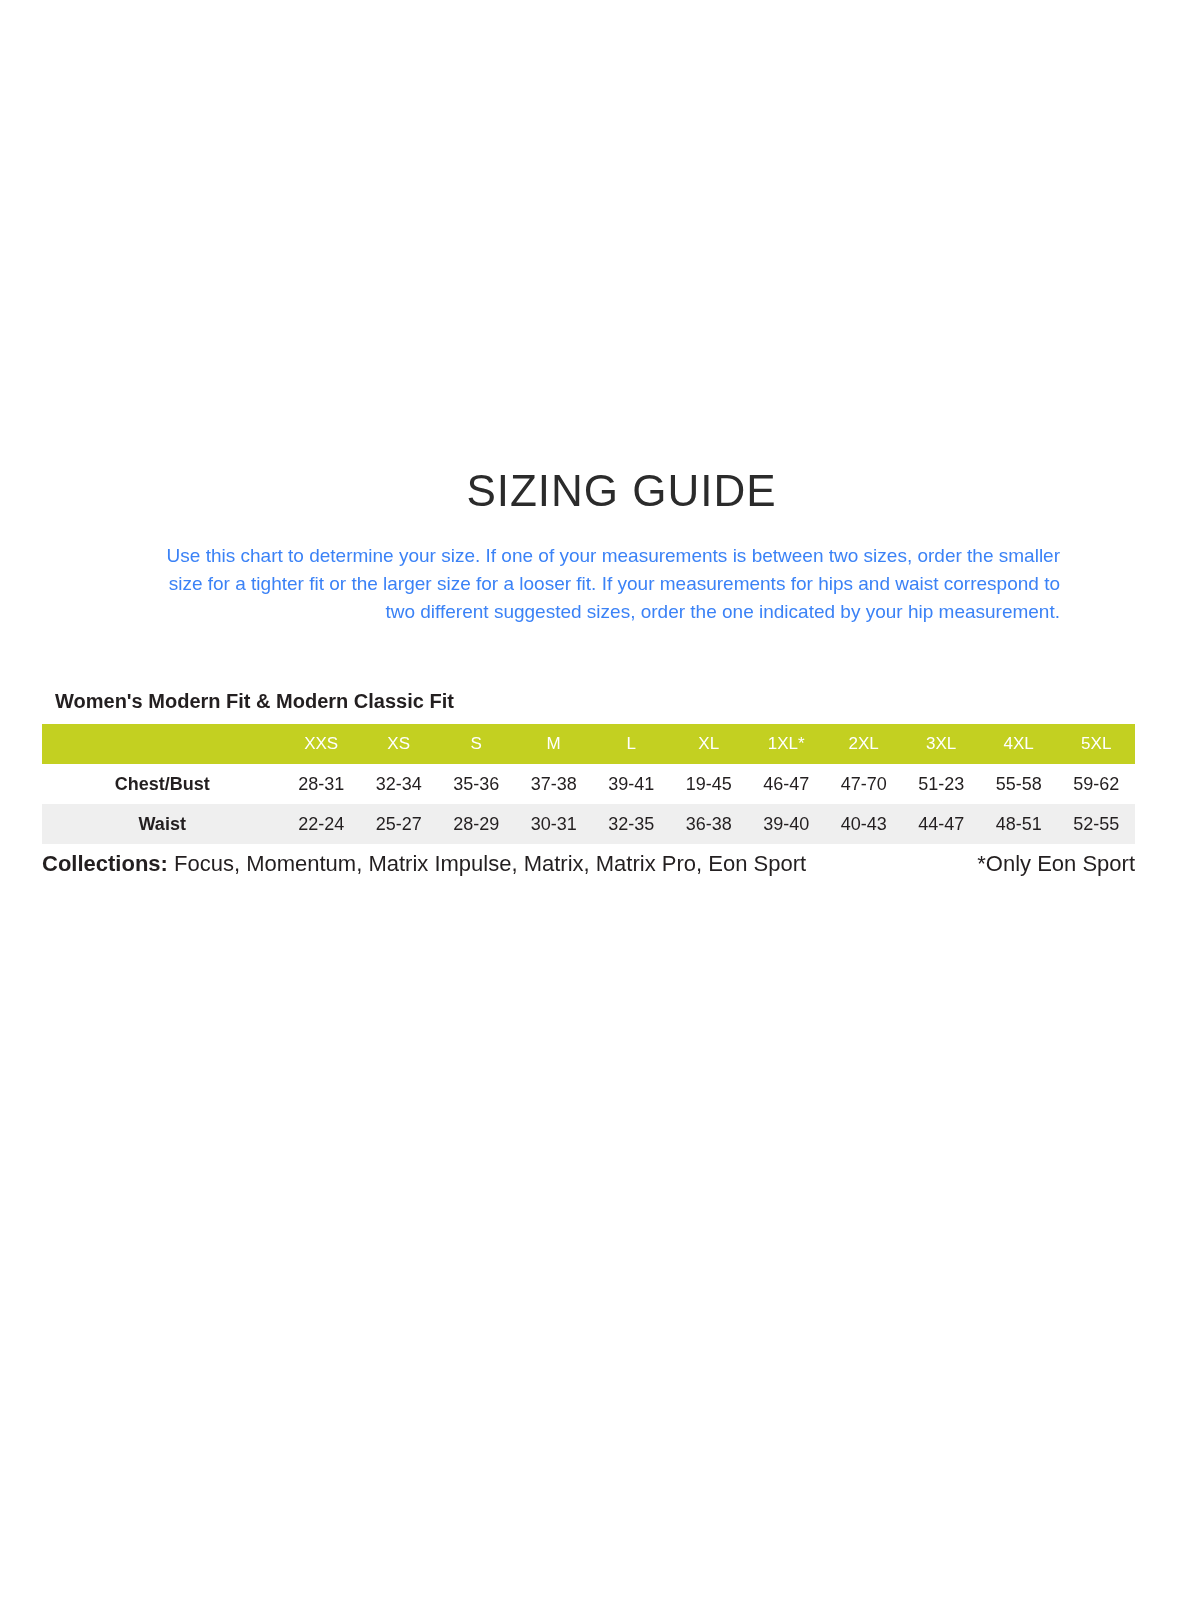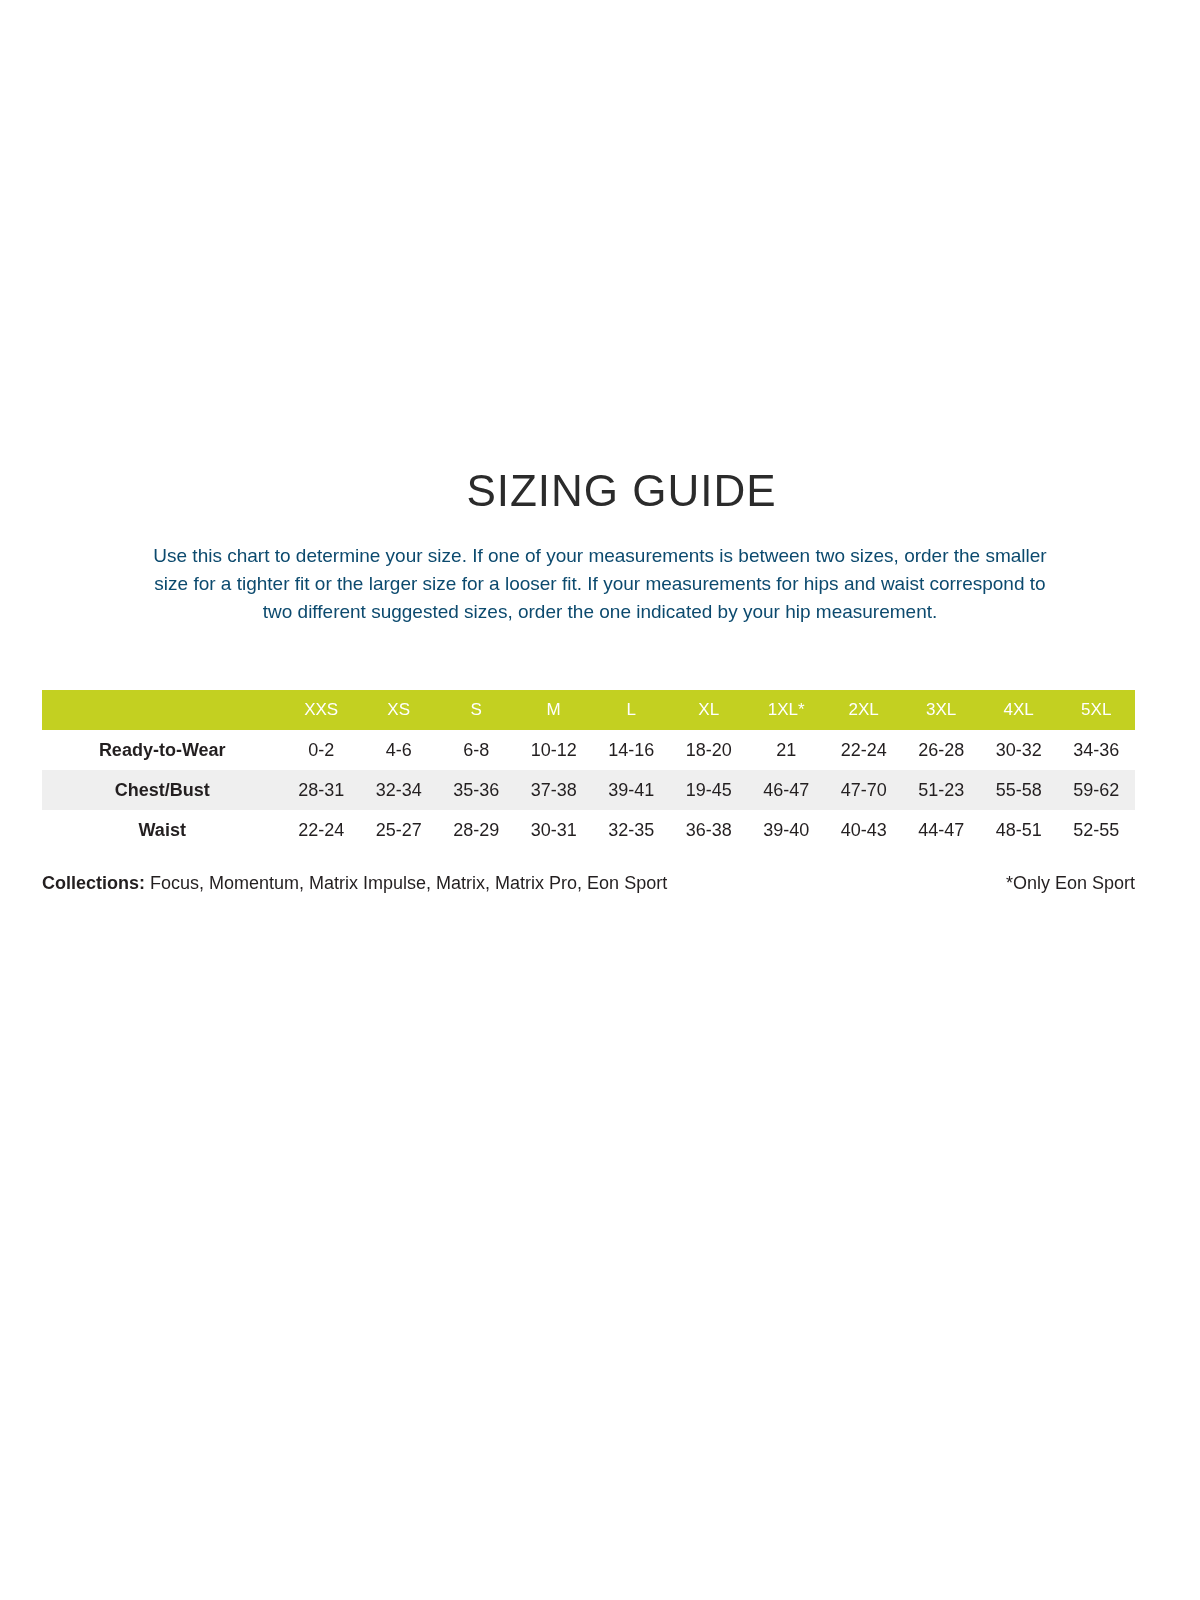--- a/index.html
+++ b/index.html
@@ -22,22 +22,22 @@
     letter-spacing: 1px;
     line-height: 50px;
     padding-left: 43px;
   }
 
   .intro-text {
     width: 920px;
     margin: 26px auto 0 auto;
     font-size: 19px;
     line-height: 28px;
-    color: #0c4a6e;
-    text-align: center;
+    color: #3b82f6;
+    text-align: right;
   }
 
   .table-wrap {
     width: 1093px;
     margin: 64px 0 0 42px;
   }
 
   .section-title {
     font-size: 20px;
     font-weight: 700;
@@ -71,36 +71,37 @@
     font-size: 18px;
     font-weight: 400;
   }
   tbody tr:nth-child(even) { background: #efefef; }
   tbody td.row-label { font-weight: 700; }
 
   .footer-line {
     display: flex;
     justify-content: space-between;
     align-items: flex-end;
-    margin-top: 23px;
-    font-size: 18px;
+    margin-top: 7px;
+    font-size: 22px;
   }
   .collections .bold { font-weight: 700; }
 </style>
 </head>
 <body>
 
 <div class="content">
 
   <h1 class="page-title">SIZING GUIDE</h1>
 
   <p class="intro-text">Use this chart to determine your size. If one of your measurements is between two sizes, order the smaller size for a tighter fit or the larger size for a looser fit. If your measurements for hips and waist correspond to two different suggested sizes, order the one indicated by your hip measurement.</p>
 
   <div class="table-wrap">
 
+    <h2 class="section-title">Women's Modern Fit &amp; Modern Classic Fit</h2>
 
     <table class="size-table">
       <colgroup>
         <col class="label-col">
         <col>
           <col>
           <col>
           <col>
           <col>
           <col>
@@ -120,34 +121,20 @@
           <th>L</th>
           <th>XL</th>
           <th>1XL*</th>
           <th>2XL</th>
           <th>3XL</th>
           <th>4XL</th>
           <th>5XL</th>
         </tr>
       </thead>
       <tbody>
-        <tr>
-          <td class="row-label">Ready-to-Wear</td>
-          <td>0-2</td>
-          <td>4-6</td>
-          <td>6-8</td>
-          <td>10-12</td>
-          <td>14-16</td>
-          <td>18-20</td>
-          <td>21</td>
-          <td>22-24</td>
-          <td>26-28</td>
-          <td>30-32</td>
-          <td>34-36</td>
-        </tr>
         <tr>
           <td class="row-label">Chest/Bust</td>
           <td>28-31</td>
           <td>32-34</td>
           <td>35-36</td>
           <td>37-38</td>
           <td>39-41</td>
           <td>19-45</td>
           <td>46-47</td>
           <td>47-70</td>

